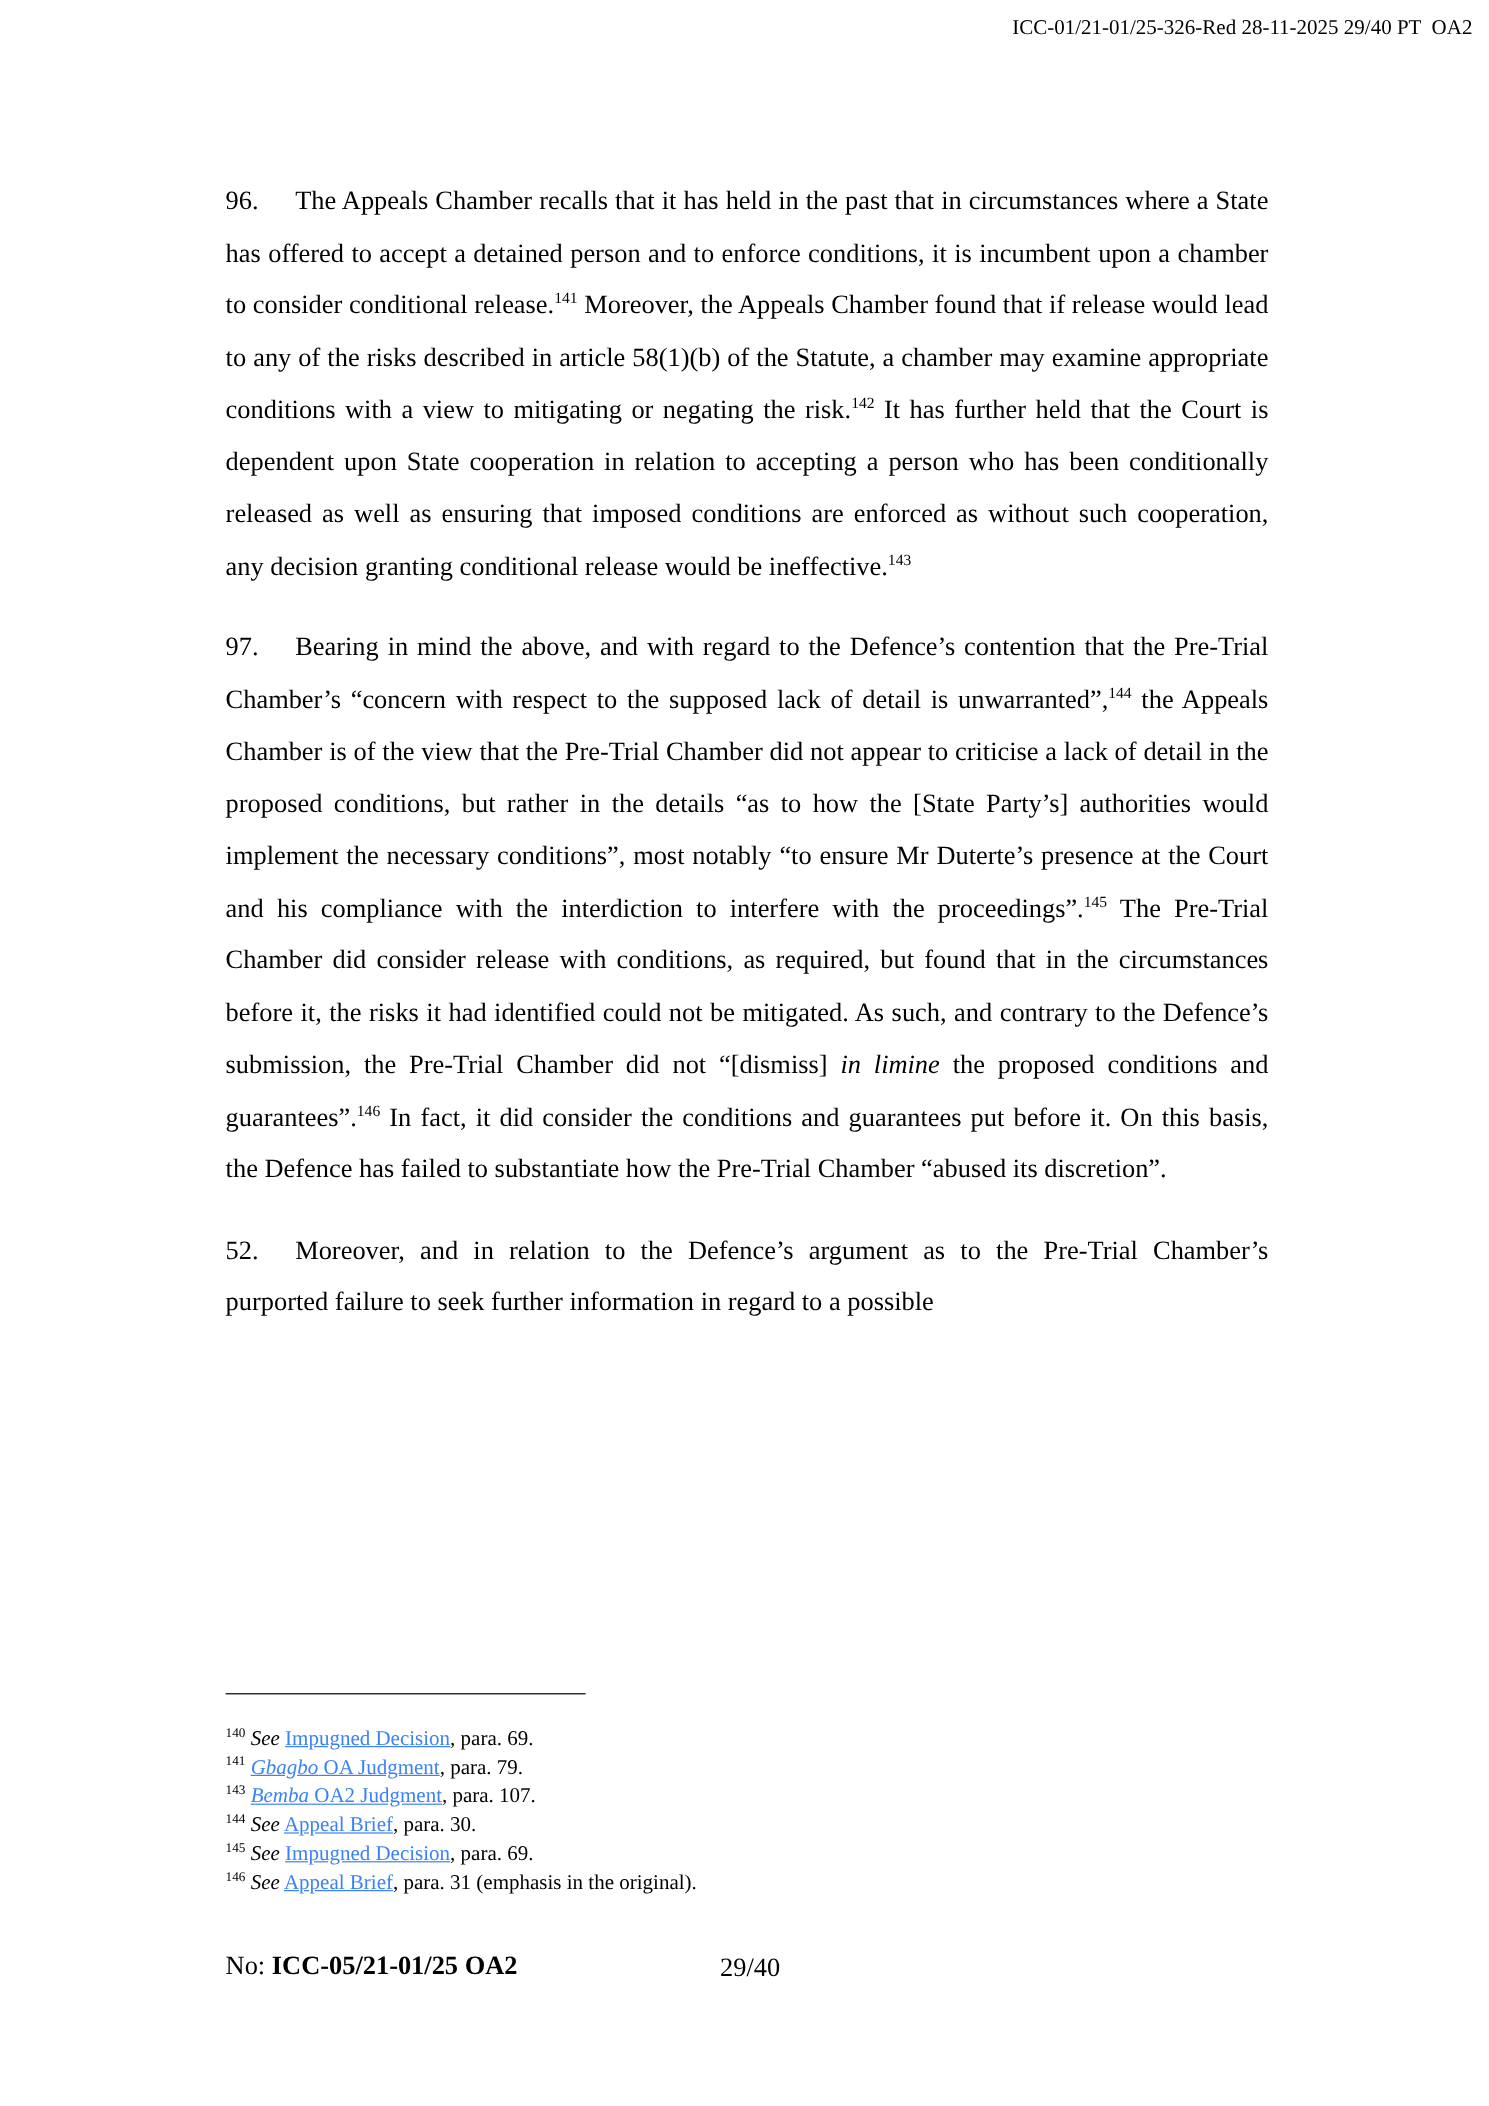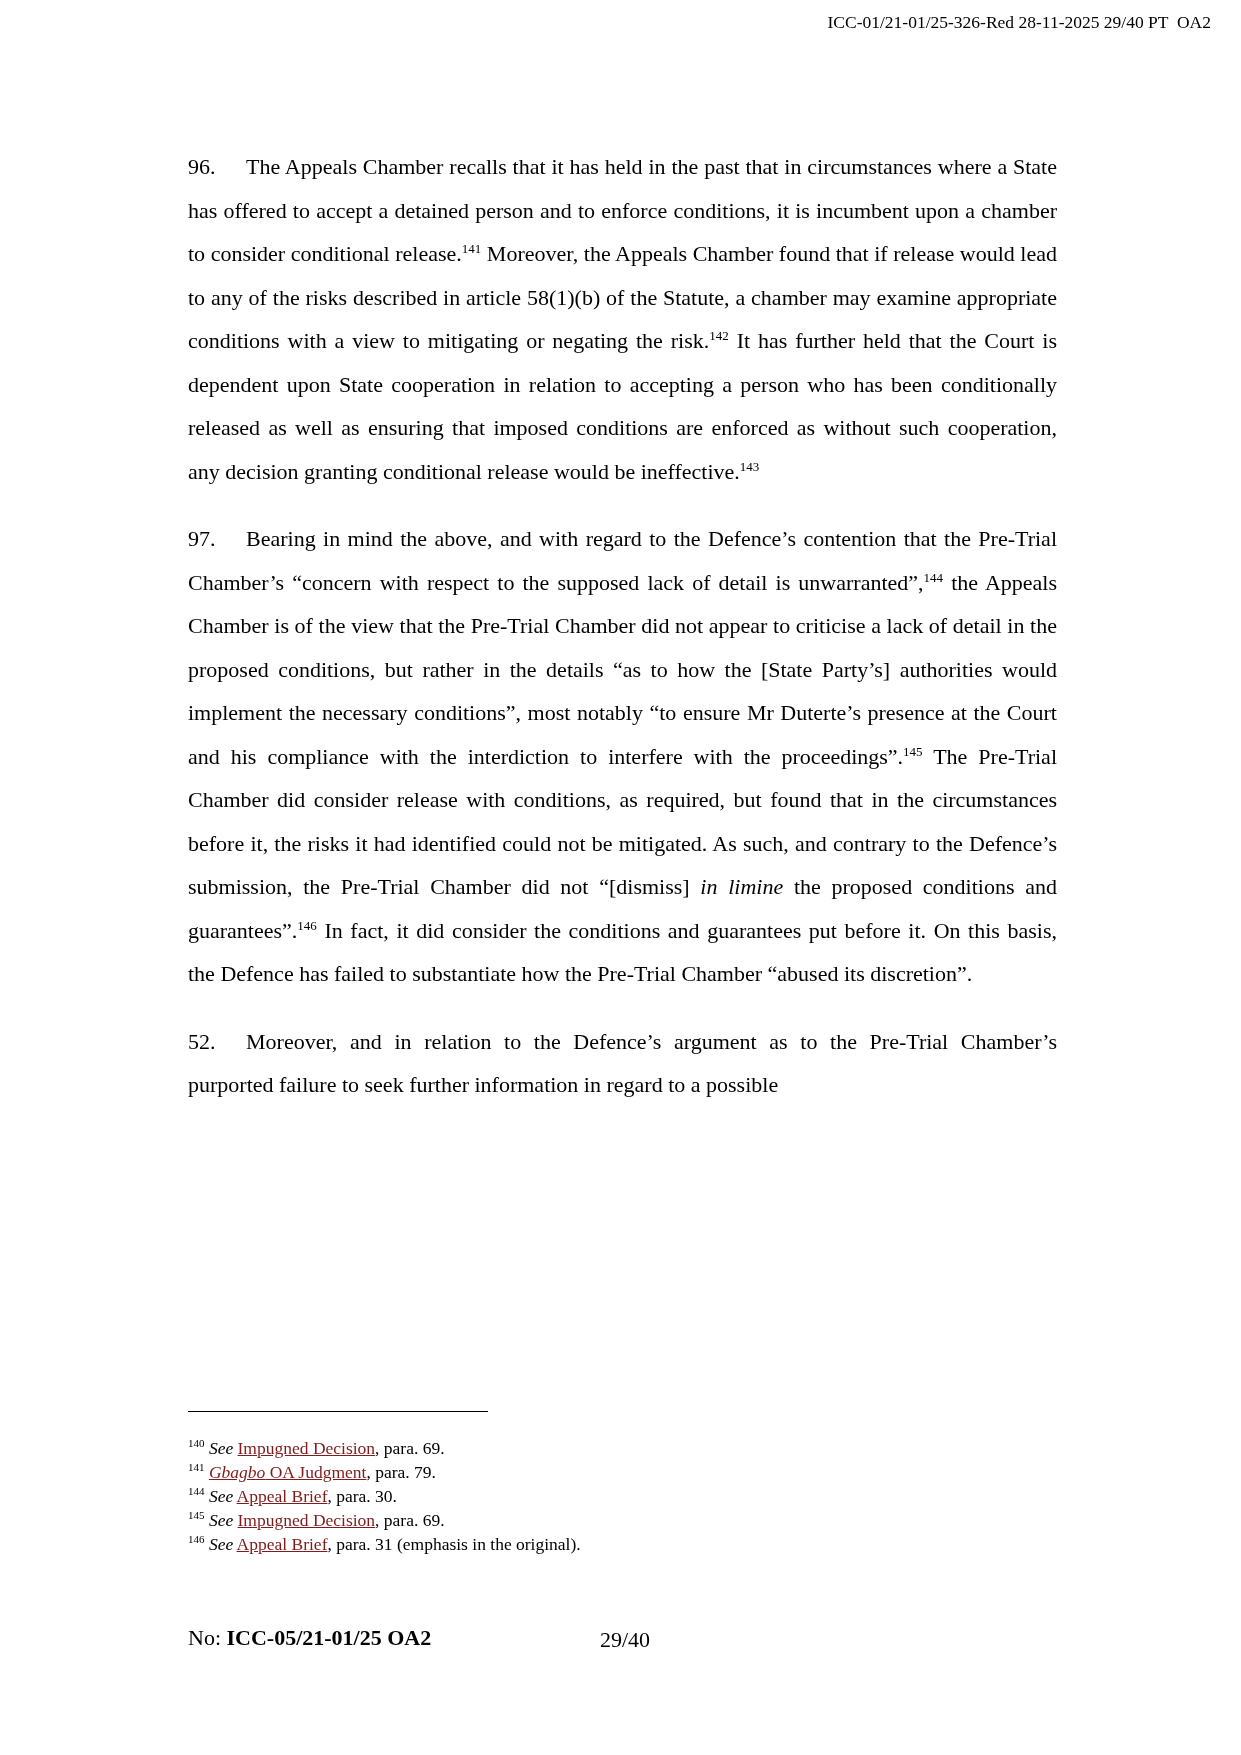--- a/index.html
+++ b/index.html
@@ -1,27 +1,27 @@
 <!DOCTYPE html>
 <html><head>
 <meta charset="utf-8">
 <style>
   html, body { margin:0; padding:0; background:#ffffff; }
   body { width:1241px; height:1755px; position:relative; overflow:hidden;
          font-family:"Liberation Serif", "DejaVu Serif", serif; color:#000; }
-  .header { position:absolute; top:12px; right:30px; font-size:17.5px; white-space:pre; }
+  .header { position:absolute; top:12px; right:14px; font-size:17.5px; white-space:pre; }
   .body-text { position:absolute; left:188px; width:869px; top:145px;
                font-size:22px; line-height:43.5px; text-align:justify; }
   .body-text p { margin:0 0 24px 0; }
   .pnum { display:inline-block; width:58px; }
   sup { font-size:13px; line-height:0; vertical-align:super; }
   .fn-rule { position:absolute; left:188px; top:1411px; width:300px; height:0; border-top:1.5px solid #000; }
   .footnotes { position:absolute; left:188px; top:1436px; font-size:17.5px; line-height:24px; }
   .fn sup { font-size:11px; }
-  .fn a { color:#7f1d1d; text-decoration:underline; }
+  .fn a { color:#3b82f6; text-decoration:underline; }
   .footer { position:absolute; left:188px; top:1625px; font-size:22px; width:869px; }
   .footer .case { font-weight:bold; }
   .footer .pg { position:absolute; left:412px; top:2px; font-size:22px; }
 </style>
 </head>
 <body>
 
 <div class="header">ICC-01/21-01/25-326-Red 28-11-2025 29/40 PT  OA2</div>
 
 <div class="body-text">
@@ -31,20 +31,21 @@
   <p><span class="pnum">97.</span><span>Bearing in mind the above, and with regard to the Defence’s contention that the Pre-Trial Chamber’s “concern with respect to the supposed lack of detail is unwarranted”,</span><sup>144</sup><span> the Appeals Chamber is of the view that the Pre-Trial Chamber did not appear to criticise a lack of detail in the proposed conditions, but rather in the details “as to how the [State Party’s] authorities would implement the necessary conditions”, most notably “to ensure Mr Duterte’s presence at the Court and his compliance with the interdiction to interfere with the proceedings”.</span><sup>145</sup><span> The Pre-Trial Chamber did consider release with conditions, as required, but found that in the circumstances before it, the risks it had identified could not be mitigated. As such, and contrary to the Defence’s submission, the Pre-Trial Chamber did not “[dismiss] </span><i>in limine</i><span> the proposed conditions and guarantees”.</span><sup>146</sup><span> In fact, it did consider the conditions and guarantees put before it. On this basis, the Defence has failed to substantiate how the Pre-Trial Chamber “abused its discretion”.</span></p>
 
   <p><span class="pnum">52.</span><span>Moreover, and in relation to the Defence’s argument as to the Pre-Trial Chamber’s purported failure to seek further information in regard to a possible</span></p>
 </div>
 
 <div class="fn-rule"></div>
 
 <div class="footnotes">
   <div class="fn"><sup>140</sup> <i>See</i> <a href="#"><i></i><span>Impugned Decision</span></a><span>, para. 69.</span></div>
   <div class="fn"><sup>141</sup> <a href="#"><i>Gbagbo</i><span> OA Judgment</span></a><span>, para. 79.</span></div>
+  <div class="fn"><sup>143</sup> <a href="#"><i>Bemba</i><span> OA2 Judgment</span></a><span>, para. 107.</span></div>
   <div class="fn"><sup>144</sup> <i>See</i> <a href="#"><span>Appeal Brief</span></a><span>, para. 30.</span></div>
   <div class="fn"><sup>145</sup> <i>See</i> <a href="#"><span>Impugned Decision</span></a><span>, para. 69.</span></div>
   <div class="fn"><sup>146</sup> <i>See</i> <a href="#"><span>Appeal Brief</span></a><span>, para. 31 (emphasis in the original).</span></div>
 </div>
 
 <div class="footer">
   <span>No: </span><span class="case">ICC-05/21-01/25 OA2</span>
   <span class="pg">29/40</span>
 </div>
 

